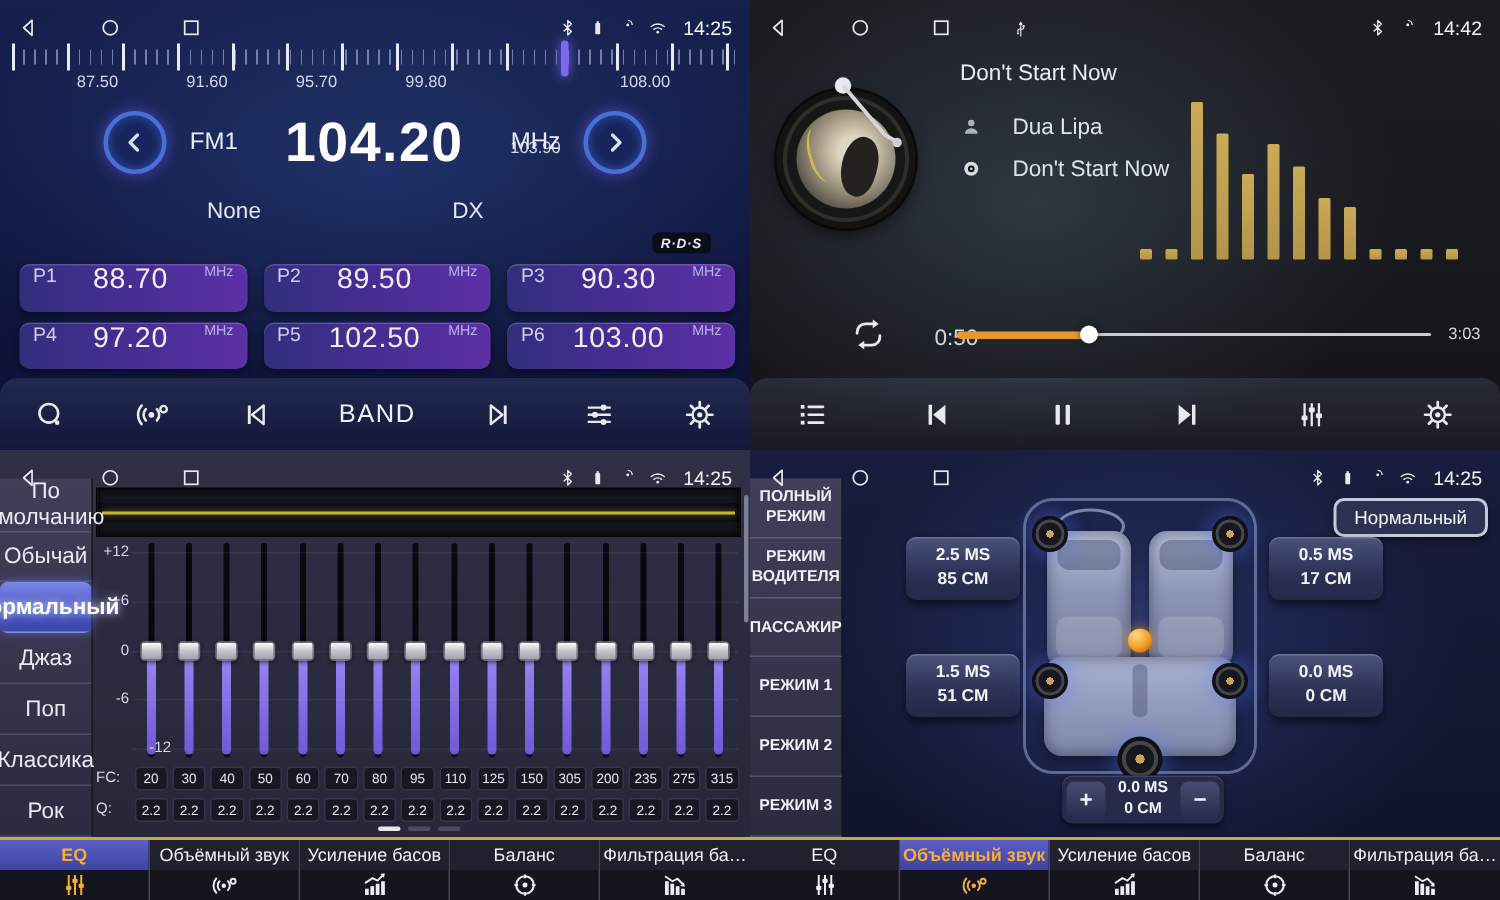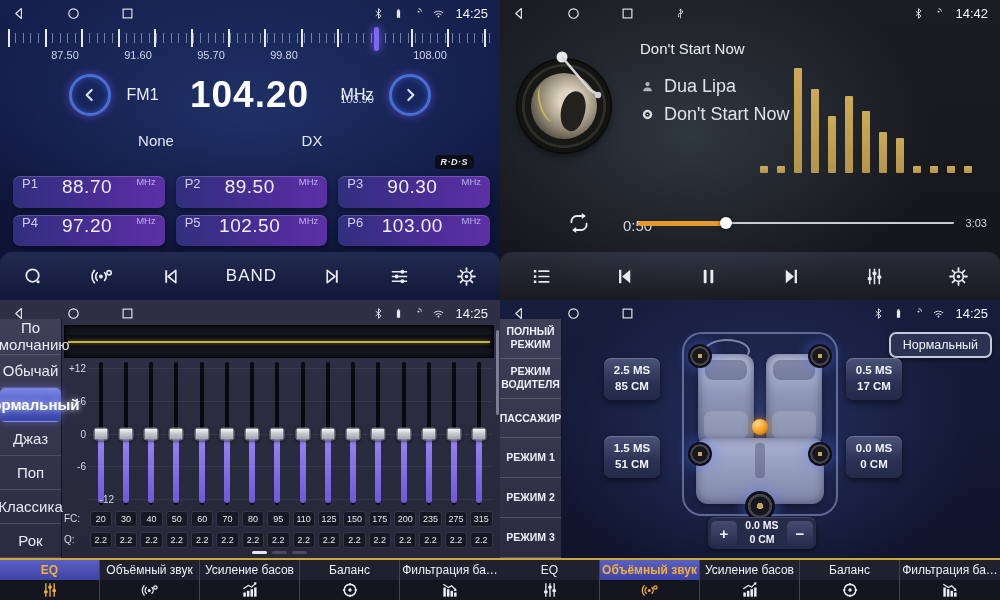--- a/index.html
+++ b/index.html
@@ -4,21 +4,21 @@
 <style>
   * { margin:0; padding:0; box-sizing:border-box; }
   html,body { width:1000px; height:600px; overflow:hidden; background:#000;
     font-family:"Liberation Sans", sans-serif; }
   #stage { width:1000px; height:600px; display:grid;
     grid-template-columns:500px 500px; grid-template-rows:300px 300px; gap:0; }
   .q { position:relative; width:500px; height:300px; overflow:hidden; }
 
   
   .statusbar { position:absolute; top:0; left:0; right:0; height:26px; z-index:30;
-    display:flex; align-items:center; padding:0 12px; gap:39px; }
+    display:flex; align-items:flex-end; padding:0 12px; gap:39px; }
   .sb-right { margin-left:auto; display:flex; align-items:center; gap:7px; }
   .sb-time { font-size:13px; color:#f2f4f8; margin-left:3px; }
   .ic { display:inline-flex; align-items:center; justify-content:center; }
   .ic svg { display:block; }
   .s13 svg{ width:13px; height:13px; } .s15 svg{ width:15px; height:15px; }
   .s20 svg{ width:20px; height:20px; } .s23 svg{ width:23px; height:23px; }
   .s26 svg{ width:26px; height:26px; }
   .dock { position:absolute; left:0; right:0; bottom:0; height:48px;
     display:flex; align-items:center; justify-content:space-around;
     background:linear-gradient(180deg,rgba(150,170,230,.15),rgba(150,170,230,.04));
@@ -87,22 +87,22 @@
     background:radial-gradient(circle,#3a3a36 0 12%,#191917 13% 20%,#23231f 21% 24%,#171715 25% 60%,#2e2e2a 61% 64%,#131311 65% 78%,#3a3a38 79% 82%,#0e0e0d 83% 100%);
     box-shadow:0 0 0 2px #0a0a0a, 0 4px 10px rgba(0,0,0,.6); }
   .art { position:absolute; inset:13px; border-radius:50%; overflow:hidden;
     background:radial-gradient(circle at 58% 42%,#ded5c4 0 18%,#c7bca6 30%,#8d8472 55%,#4c473c 80%,#2e2b24 100%); }
   .art::before { content:""; position:absolute; left:45%; top:28%; width:36%; height:60%;
     background:#23211d; border-radius:45% 55% 40% 60%; transform:rotate(18deg); }
   .art::after { content:""; position:absolute; left:12%; top:16%; width:24%; height:58%;
     border-left:2px solid #d9c44a; border-radius:50%; transform:rotate(-16deg); opacity:.85; }
   .tonearm { position:absolute; left:32px; top:-12px; width:70px; height:62px; }
   .song-title { position:absolute; left:140px; top:40px; font-size:15px; color:#e9eef3; }
-  .meta { position:absolute; left:140px; display:flex; align-items:center; gap:9px;
-    color:#dde3e9; font-size:18px;justify-content:space-between; }
+  .meta { position:absolute; left:140px; display:flex; align-items:center; gap:20px;
+    color:#dde3e9; font-size:15px;justify-content:space-between; }
   .meta.artist { top:76px; } .meta.track { top:104px; }
   .spectrum { position:absolute; left:260px; top:68px; width:218px; height:105px;
     display:flex; align-items:flex-end; gap:9px; }
   .sbar { width:8px; background:linear-gradient(180deg,#cbaa58,#b3954a); border-radius:1px; }
   .heart-btn { position:absolute; left:26px; top:211px; cursor:pointer; }
   .repeat-btn { position:absolute; left:66px; top:210px; cursor:pointer; }
   .t-elapsed { position:absolute; left:102px; top:217px; font-size:15px; color:#d2d7dc;margin-left:21px; }
   .t-duration { position:absolute; right:13px; top:217px; font-size:11px; color:#d2d7dc; }
   .ptrack { position:absolute; left:138px; right:46px; top:222px; height:2px;
     background:#c9cdd2; border-radius:1px; cursor:pointer; }
@@ -154,21 +154,21 @@
   
   .q-sur { background:
     radial-gradient(60% 75% at 52% 45%, rgba(70,95,185,.35), rgba(15,18,40,0) 72%),
     linear-gradient(180deg,#171d3c,#0f1229); }
   .sur-item { flex:1; display:flex; align-items:center; justify-content:center;
     text-align:center; font-size:10.5px; font-weight:bold; color:#eef0fa; cursor:pointer;
     border-bottom:1px solid rgba(160,165,200,.3); padding:0 3px; line-height:1.25; }
   .profile-badge { position:absolute; right:8px; top:32px; padding:4px 12px;
     background:#2c3252; border:2px solid #c3c9dd; border-radius:7px; font-size:12.5px;
     color:#f2f4fa; box-shadow:0 2px 5px rgba(0,0,0,.5); cursor:pointer; }
-  .delay { position:absolute; width:56px; height:42px; border-radius:7px; cursor:pointer;
+  .delay { position:absolute; width:76px; height:42px; border-radius:7px; cursor:pointer;
     background:linear-gradient(180deg,#4a5378 0%,#2b3154 60%,#232947 100%);
     box-shadow:0 3px 6px rgba(0,0,0,.5), inset 0 1px 0 rgba(255,255,255,.2);
     display:flex; flex-direction:column; align-items:center; justify-content:center;
     font-size:11.5px; font-weight:bold; color:#f2f4fb; line-height:1.35; }
   #d-fl{left:104px;top:58px;} #d-fr{left:346px;top:58px;}
   #d-rl{left:104px;top:136px;} #d-rr{left:346px;top:136px;}
   .cabin { position:absolute; left:182px; top:32px; width:156px; height:184px;
     border:2px solid rgba(165,180,225,.5); border-radius:20px;
     background:radial-gradient(closest-side,rgba(110,130,200,.16),rgba(25,30,60,.05) 75%); }
   .wheel { position:absolute; left:20px; top:5px; width:46px; height:24px;
@@ -690,21 +690,21 @@
           <div class="chip">30</div>
           <div class="chip">40</div>
           <div class="chip">50</div>
           <div class="chip">60</div>
           <div class="chip">70</div>
           <div class="chip">80</div>
           <div class="chip">95</div>
           <div class="chip">110</div>
           <div class="chip">125</div>
           <div class="chip">150</div>
-          <div class="chip">175</div>
+          <div class="chip">305</div>
           <div class="chip">200</div>
           <div class="chip">235</div>
           <div class="chip">275</div>
           <div class="chip">315</div>
         </div>
     </div>
     <div class="q-row">
       <span class="row-label">Q:</span>
       <div class="chips" id="q-chips">
           <div class="chip">2.2</div>

